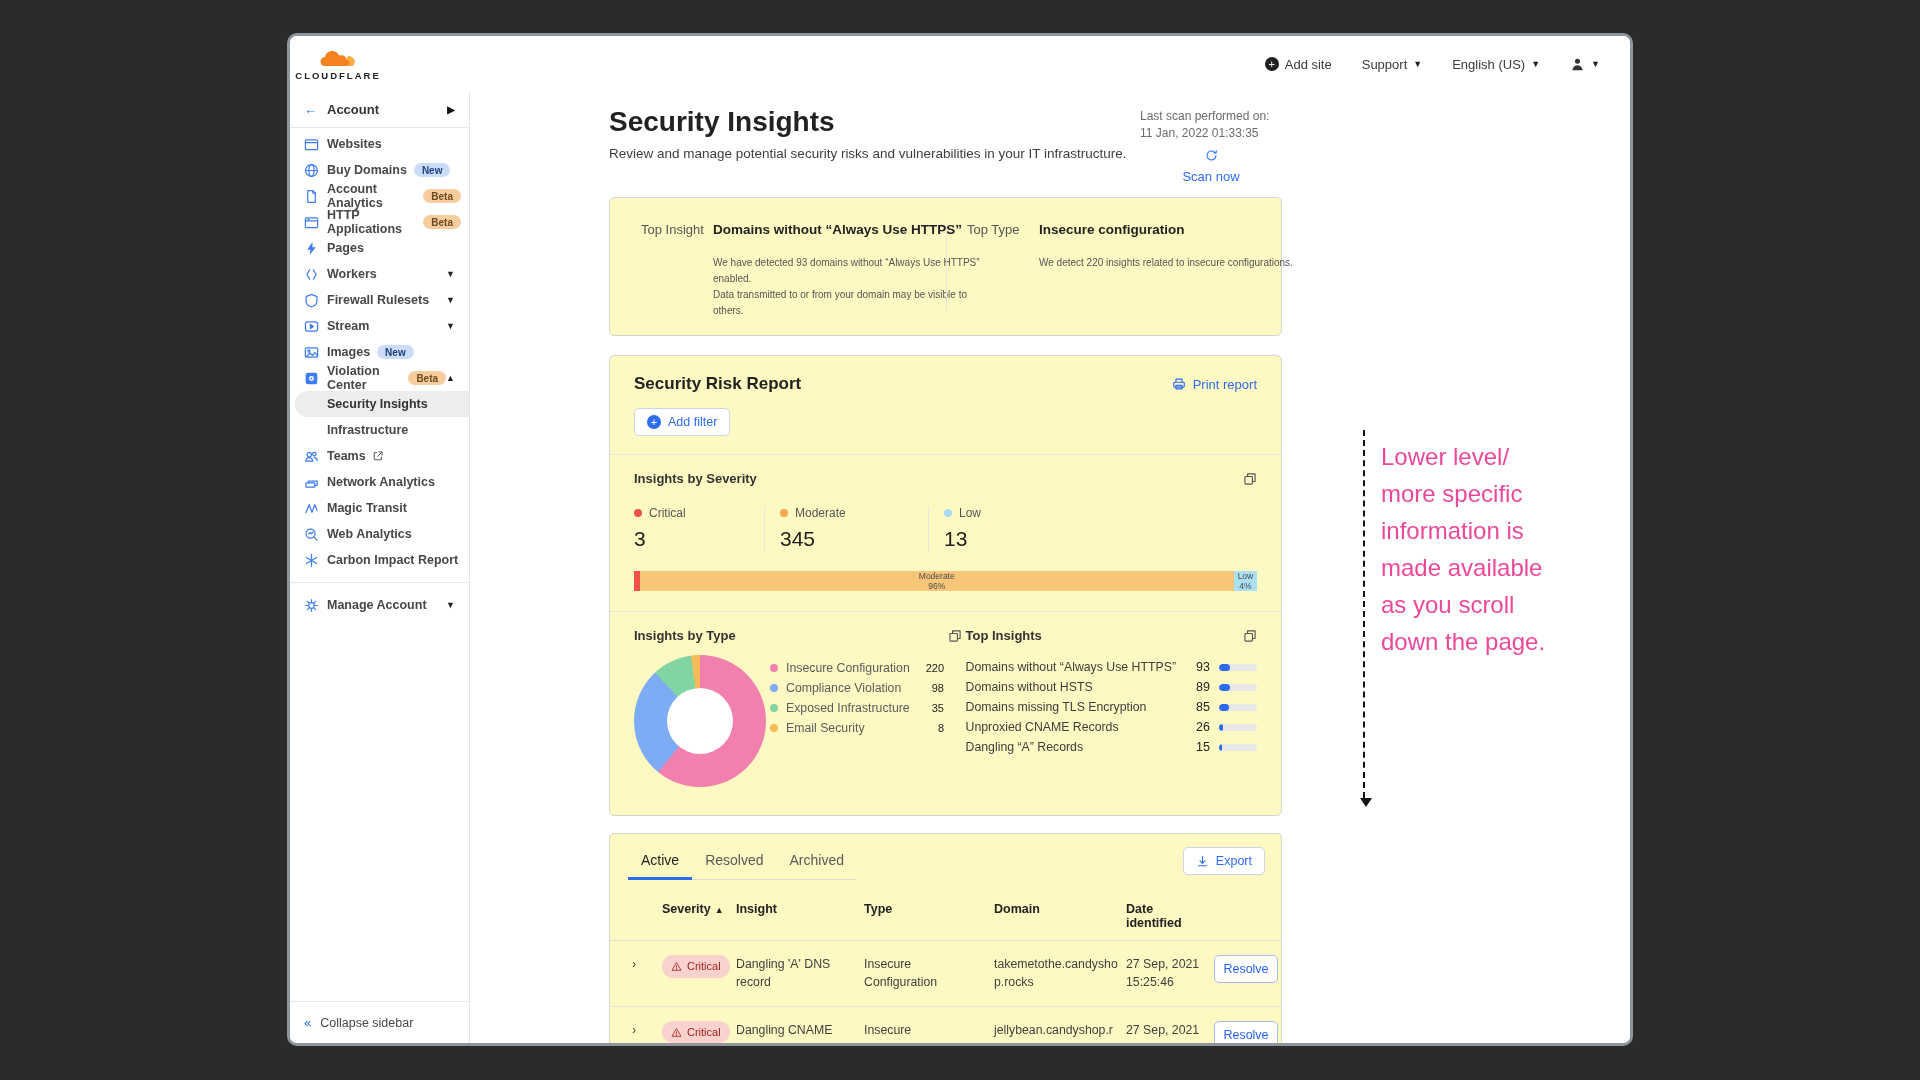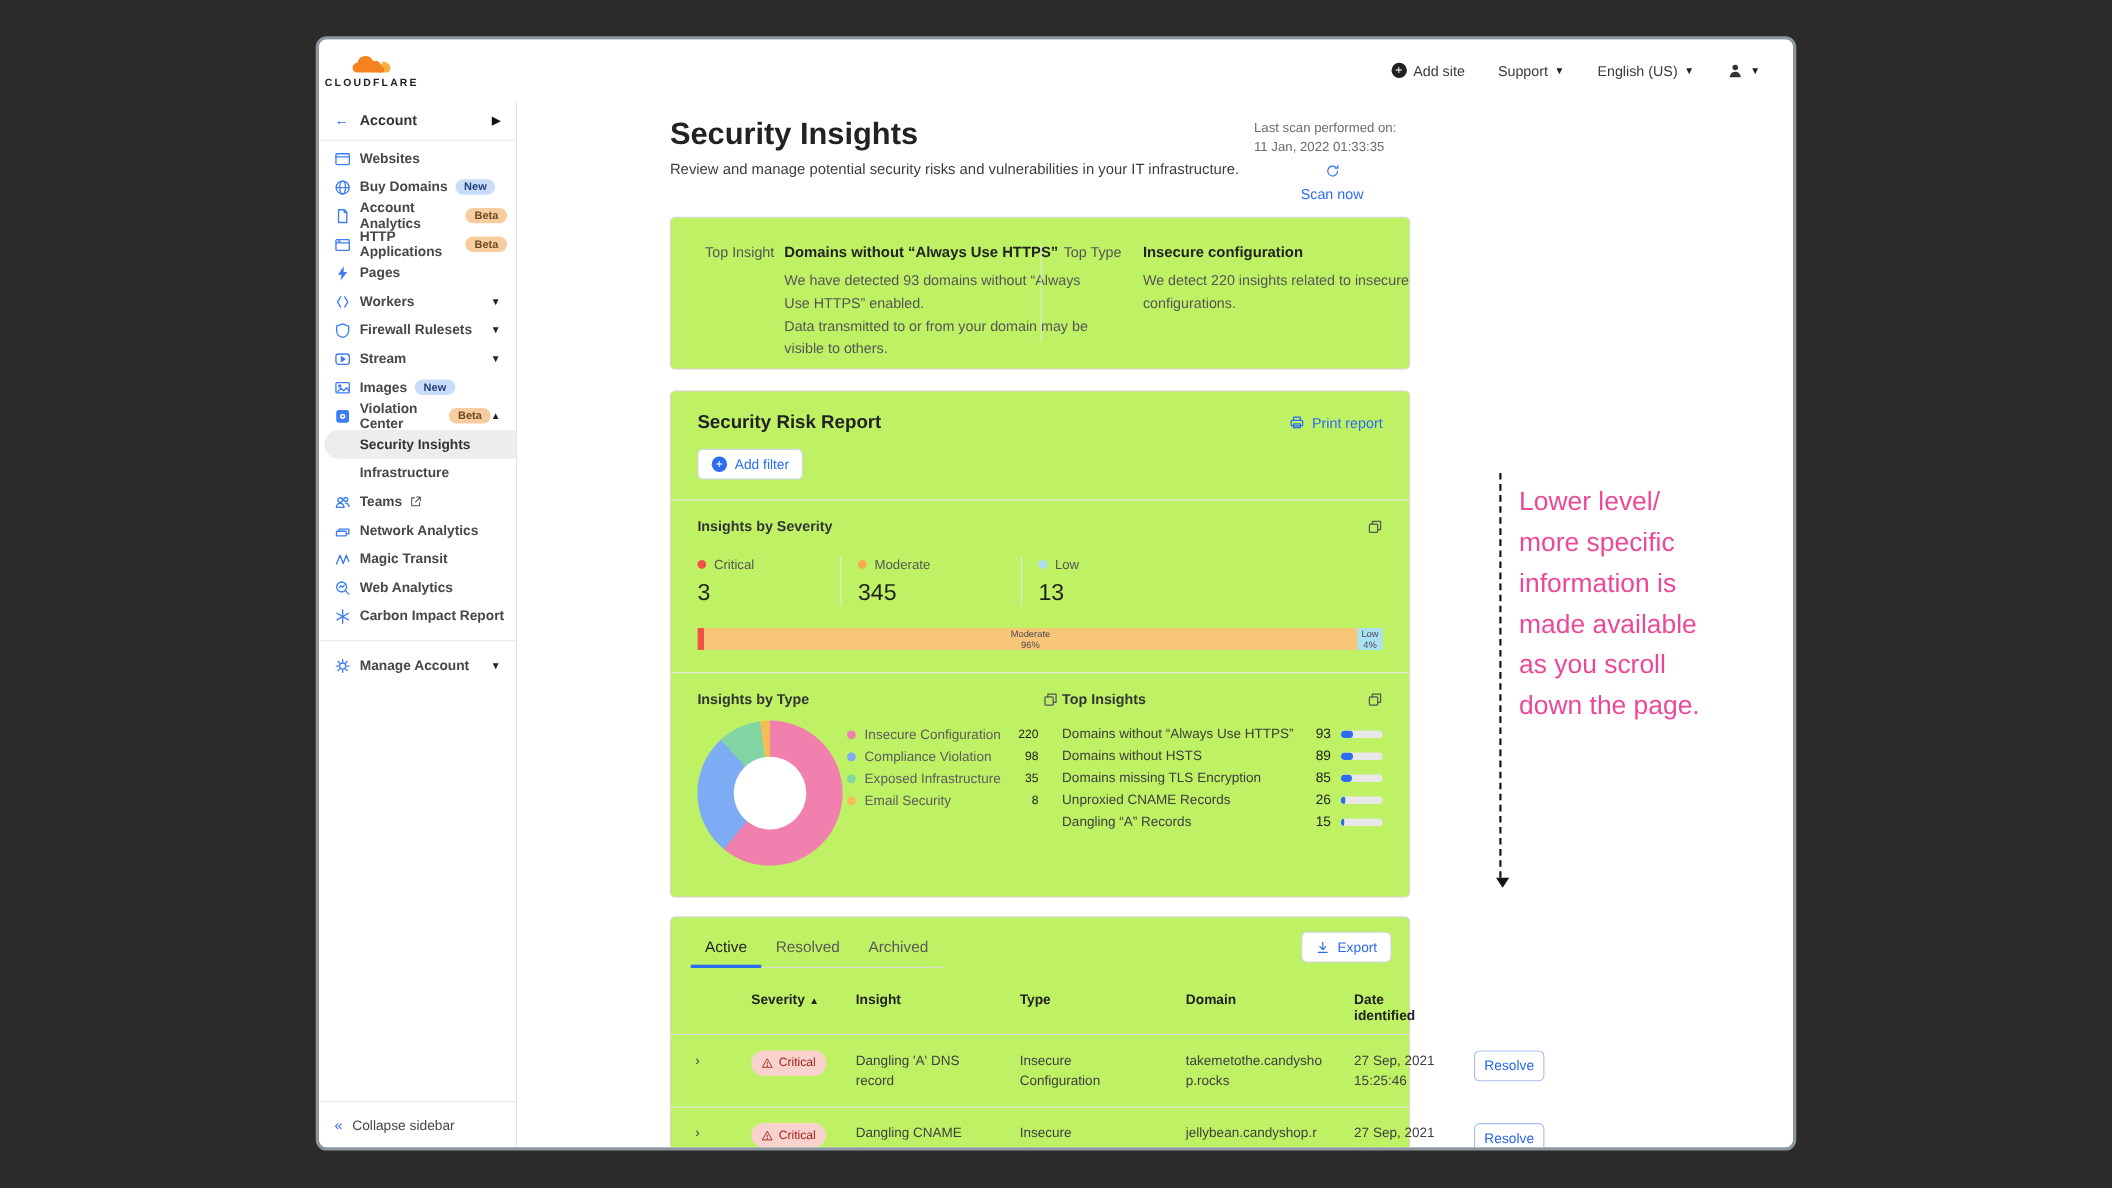--- a/index.html
+++ b/index.html
@@ -35,28 +35,28 @@
   .collapse { height:42px; border-top:1px solid #e8e8e8; display:flex; align-items:center; padding:0 14px; font-size:12.5px; color:#474747; cursor:pointer; }
   .collapse .back { color:#2c6cf0; margin-right:9px; font-size:13px; }
   
   .main { flex:1; position:relative; overflow:hidden; background:#fff; }
   .content { position:absolute; left:139px; top:0; width:673px; }
   .page-head { margin-top:13px; display:flex; justify-content:space-between; }
   h1 { font-size:28px; font-weight:600; color:#222; line-height:34px; }
   .subtitle { font-size:13.5px; color:#3d3d3d; margin-top:7px; }
   .scan-block { flex:0 0 142px; font-size:12px; color:#6b6b6b; line-height:17px; padding-top:3px; }
   .scan-now { margin-top:7px; color:#2c6cf0; font-size:13px; display:flex; align-items:center; gap:6px; cursor:pointer;flex-direction:column; }
-  .card { border:1px solid #d5d5d5; border-radius:5px; background:#bef264; }
+  .card { border:1px solid #d5d5d5; border-radius:5px; background:#fef9c3; }
   
   .card.summary { margin-top:12px; height:139px; display:flex; padding:24px 0; }
   .sum-half { display:flex; padding-left:31px; width:336px; }
   .sum-half.right { border-left:1px solid #e4e4e4; padding-left:20px; }
   .sum-label { flex:0 0 72px; font-size:13px; color:#555; }
   .sum-title { font-size:13.5px; font-weight:bold; color:#222; }
-  .sum-body { font-size:13px; color:#555; line-height:1.6; margin-top:8px; width:282px; }
+  .sum-body { font-size:10px; color:#555; line-height:1.6; margin-top:18px; width:282px; }
   
   .card.risk { margin-top:19px; }
   .rr-head { display:flex; justify-content:space-between; align-items:center; padding:18px 24px 0 24px; }
   .rr-title { font-size:17px; font-weight:600; color:#222; }
   .link-blue { color:#2c6cf0; font-size:13px; display:flex; align-items:center; gap:7px; cursor:pointer; }
   .btn-outline { display:inline-flex; align-items:center; gap:7px; border:1px solid #ccd6e8; border-radius:5px; background:#fff; color:#2c6cf0; font-size:12.5px; padding:6px 12px; cursor:pointer; }
   .filter-row { margin:14px 24px 18px 24px; }
   .hdiv { border-top:1px solid #e6e6e6; }
   .sec { padding:16px 24px 20px 24px; }
   .sec-title-row { display:flex; justify-content:space-between; align-items:center; }
@@ -87,21 +87,21 @@
   .ti-val { width:26px; text-align:right; color:#222; font-size:12.5px; }
   .ti-track { width:38px; height:7px; background:#e8e8e8; border-radius:3.5px; margin-left:9px; overflow:hidden; }
   .ti-fill { height:100%; background:#2c6cf0; border-radius:3.5px; }
   
   .card.tablecard { margin-top:17px; border-bottom:none; border-radius:5px 5px 0 0; }
   .tc-head { display:flex; align-items:flex-start; padding:10px 16px 0 18px; }
   .tabs { display:flex; border-bottom:1px solid #dcdcdc; }
   .tab { padding:8px 13px 9px 13px; font-size:14px; color:#595959; cursor:pointer; border-bottom:3px solid transparent; margin-bottom:-1px; }
   .tab.active { color:#222; border-bottom-color:#2c6cf0; }
   .tc-spacer { flex:1; }
-  .tgrid { display:grid; grid-template-columns:30px 74px 128px 130px 132px 88px 1fr; padding:0 14px 0 22px; align-items:start;gap:21px; }
+  .tgrid { display:grid; grid-template-columns:30px 74px 128px 130px 132px 88px 1fr; padding:0 14px 0 22px; align-items:start; }
   .thead { border-bottom:1px solid #dcdcdc; margin-top:14px; }
   .thead > div { font-size:12.5px; font-weight:bold; color:#222; padding:8px 6px 10px 0; }
   .sort { font-size:9px; margin-left:4px; }
   .trow { border-bottom:1px solid #e3e3e3; }
   .trow > div { padding:14px 8px 14px 0; font-size:12.3px; color:#3f3f3f; line-height:1.5; }
   .chev { color:#444; font-size:14px; cursor:pointer; padding-top:11px; }
   .pill { display:inline-flex; align-items:center; gap:5px; font-size:11px; padding:3px 9px; border-radius:11px; white-space:nowrap; }
   .pill.critical { background:#f9d2ce; color:#9f241c; }
   .cell-domain { word-break:break-all; }
   .btn-resolve { border:1px solid #a9bdec; border-radius:5px; background:#fff; color:#2764e8; font-size:12.5px; width:64px; padding:6px 0; text-align:center; cursor:pointer; font-family:inherit; }

